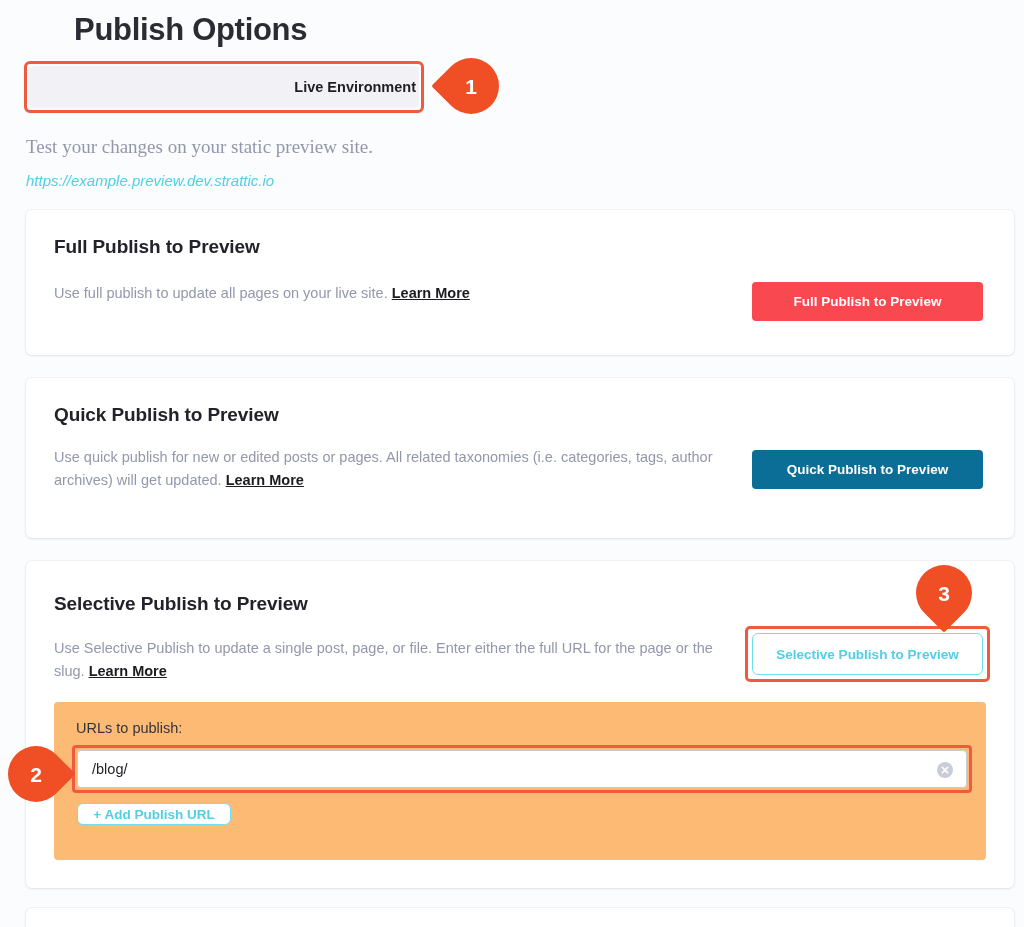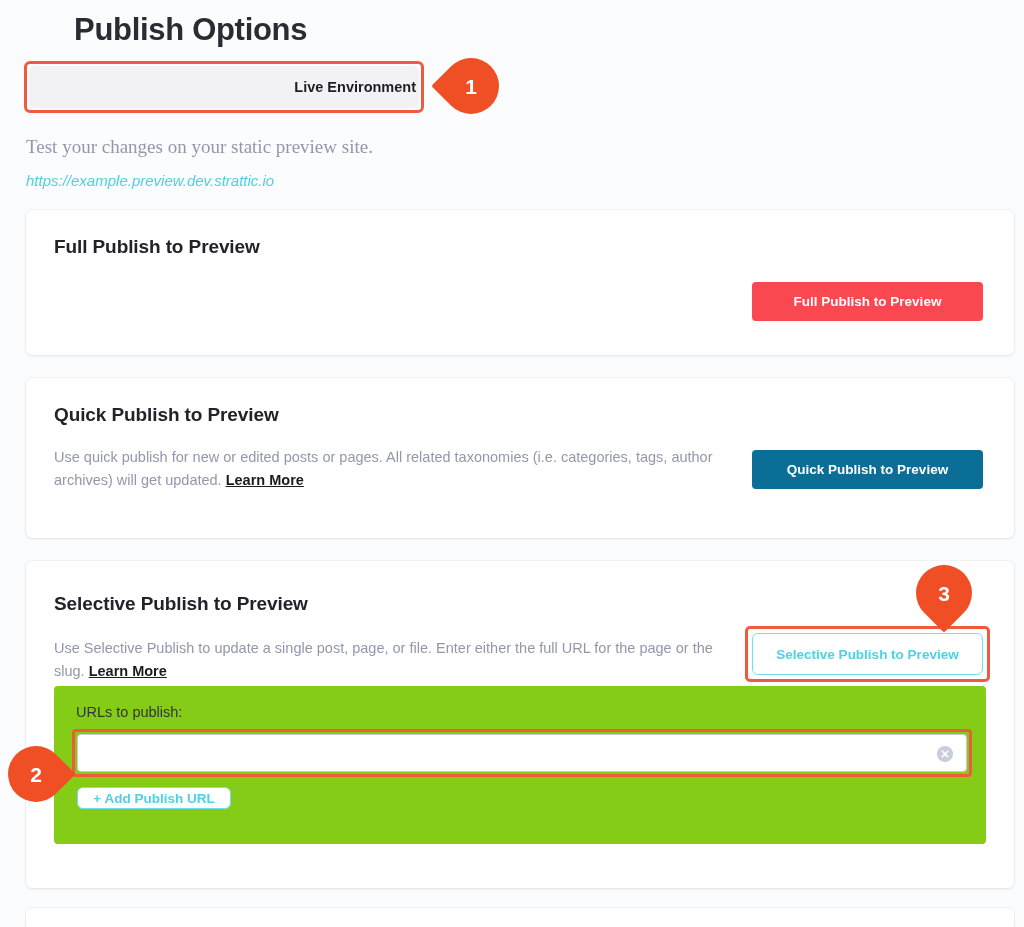--- a/index.html
+++ b/index.html
@@ -172,24 +172,24 @@
     width: 245px;
     height: 56px;
     border: 3px solid #f05b3f;
     border-radius: 5px;
   }
 
   
   .url-panel {
     position: absolute;
     left: 28px;
-    top: 125px;
+    top: 141px;
     width: 932px;
     height: 158px;
-    background: #84cc16;
+    background: #fdba74;
     border-radius: 4px;
   }
   .url-label {
     position: absolute;
     left: 22px;
     top: 18px;
     font-size: 14.5px;
     color: #33333c;
   }
   .url-input-highlight {
@@ -289,20 +289,24 @@
   <div class="env-highlight"></div>
   <div class="env-toggle">
     <div class="env-tab">Live Environment</div>
   </div>
 
   <div class="intro-text">Test your changes on your static preview site.</div>
   <a class="intro-link" href="#">https://example.preview.dev.strattic.io</a>
 
   <div class="card" id="card-full">
     <div class="card-title">Full Publish to Preview</div>
+    <div class="card-desc" style="top:72px; width:660px;">
+      <span>Use full publish to update all pages on your live site.</span>
+      <a class="learn-more" href="#">Learn More</a>
+    </div>
     <button class="btn btn-red">Full Publish to Preview</button>
   </div>
 
   <div class="card" id="card-quick">
     <div class="card-title">Quick Publish to Preview</div>
     <div class="card-desc" style="top:68px; width:672px;">
       <span>Use quick publish for new or edited posts or pages. All related taxonomies (i.e. categories, tags, author archives) will get updated.</span>
       <a class="learn-more" href="#">Learn More</a>
     </div>
     <button class="btn btn-blue">Quick Publish to Preview</button>
@@ -314,20 +318,21 @@
       <span>Use Selective Publish to update a single post, page, or file. Enter either the full URL for the page or the slug.</span>
       <a class="learn-more" href="#">Learn More</a>
     </div>
     <div class="sel-btn-highlight"></div>
     <button class="btn btn-outline">Selective Publish to Preview</button>
 
     <div class="url-panel">
       <div class="url-label">URLs to publish:</div>
       <div class="url-input-highlight"></div>
       <div class="url-input-wrap">
+        <input class="url-input" type="text" value="/blog/" style="">
         <span class="clear-icon">
           <svg width="16" height="16" viewBox="0 0 16 16">
             <path d="M5.2 5.2 L10.8 10.8 M10.8 5.2 L5.2 10.8" stroke="#ffffff" stroke-width="1.6" stroke-linecap="round"></path>
           </svg>
         </span>
       </div>
       <button class="btn-add">+ Add Publish URL</button>
     </div>
   </div>
 

